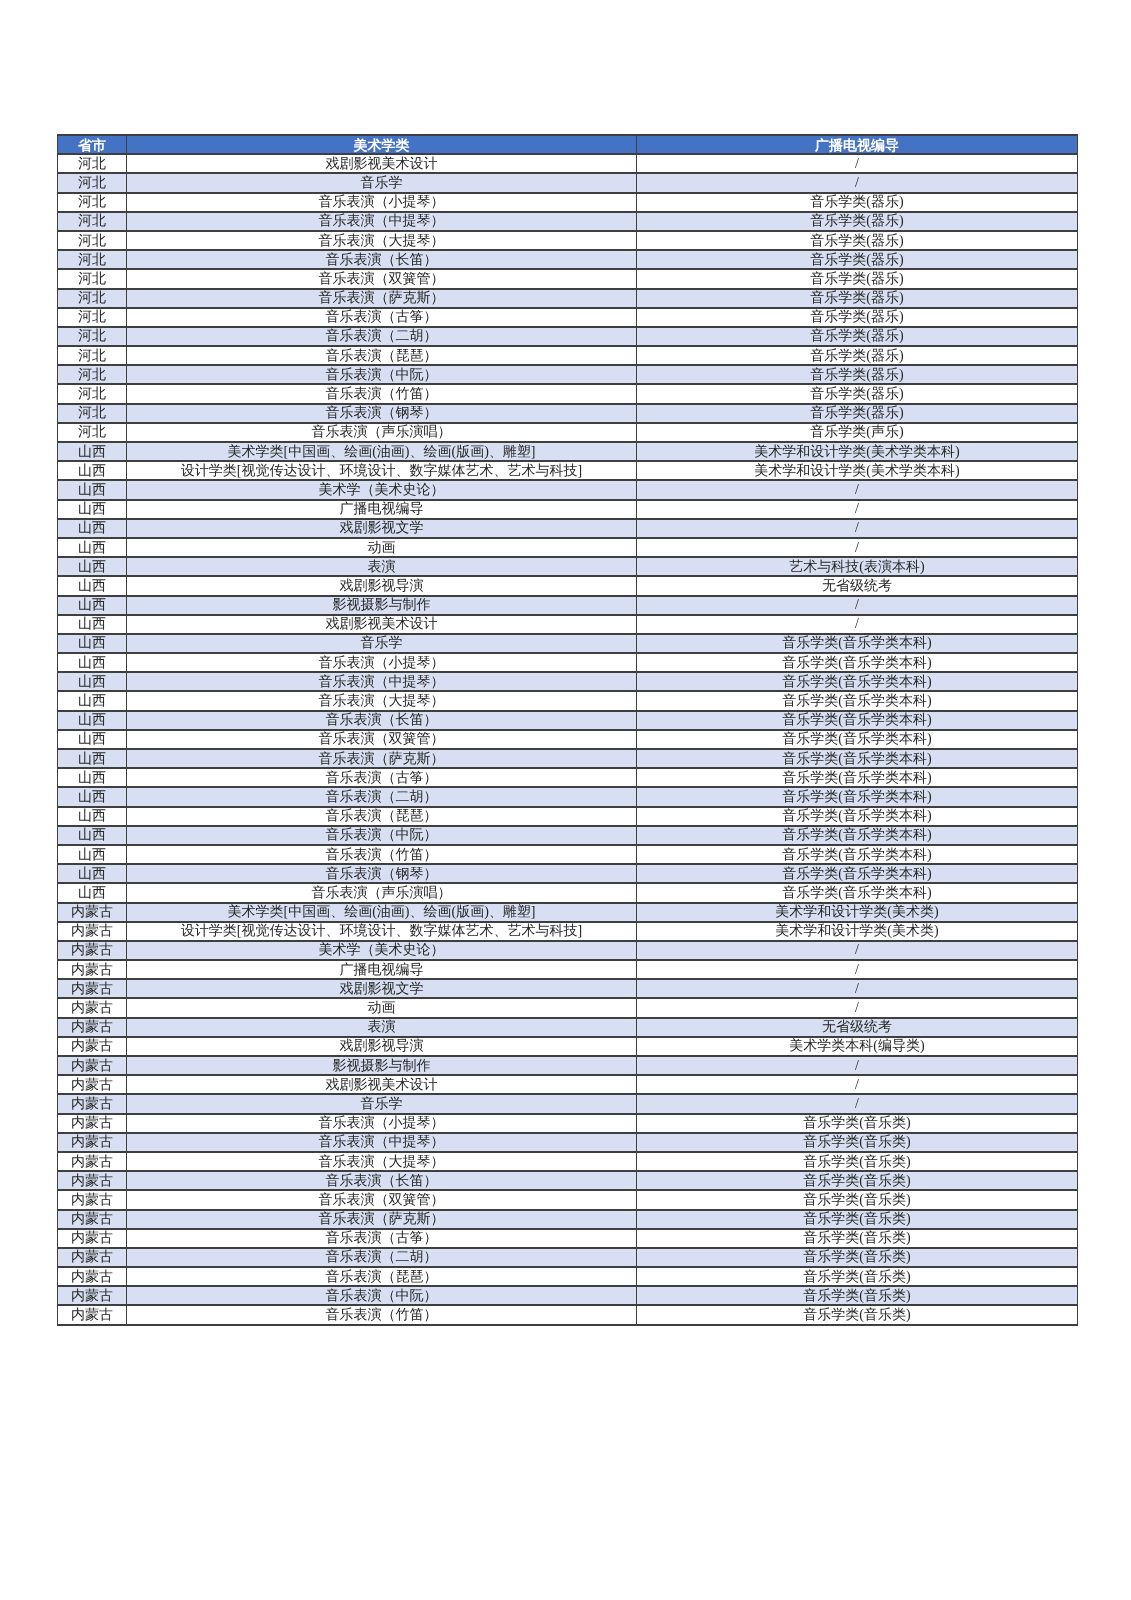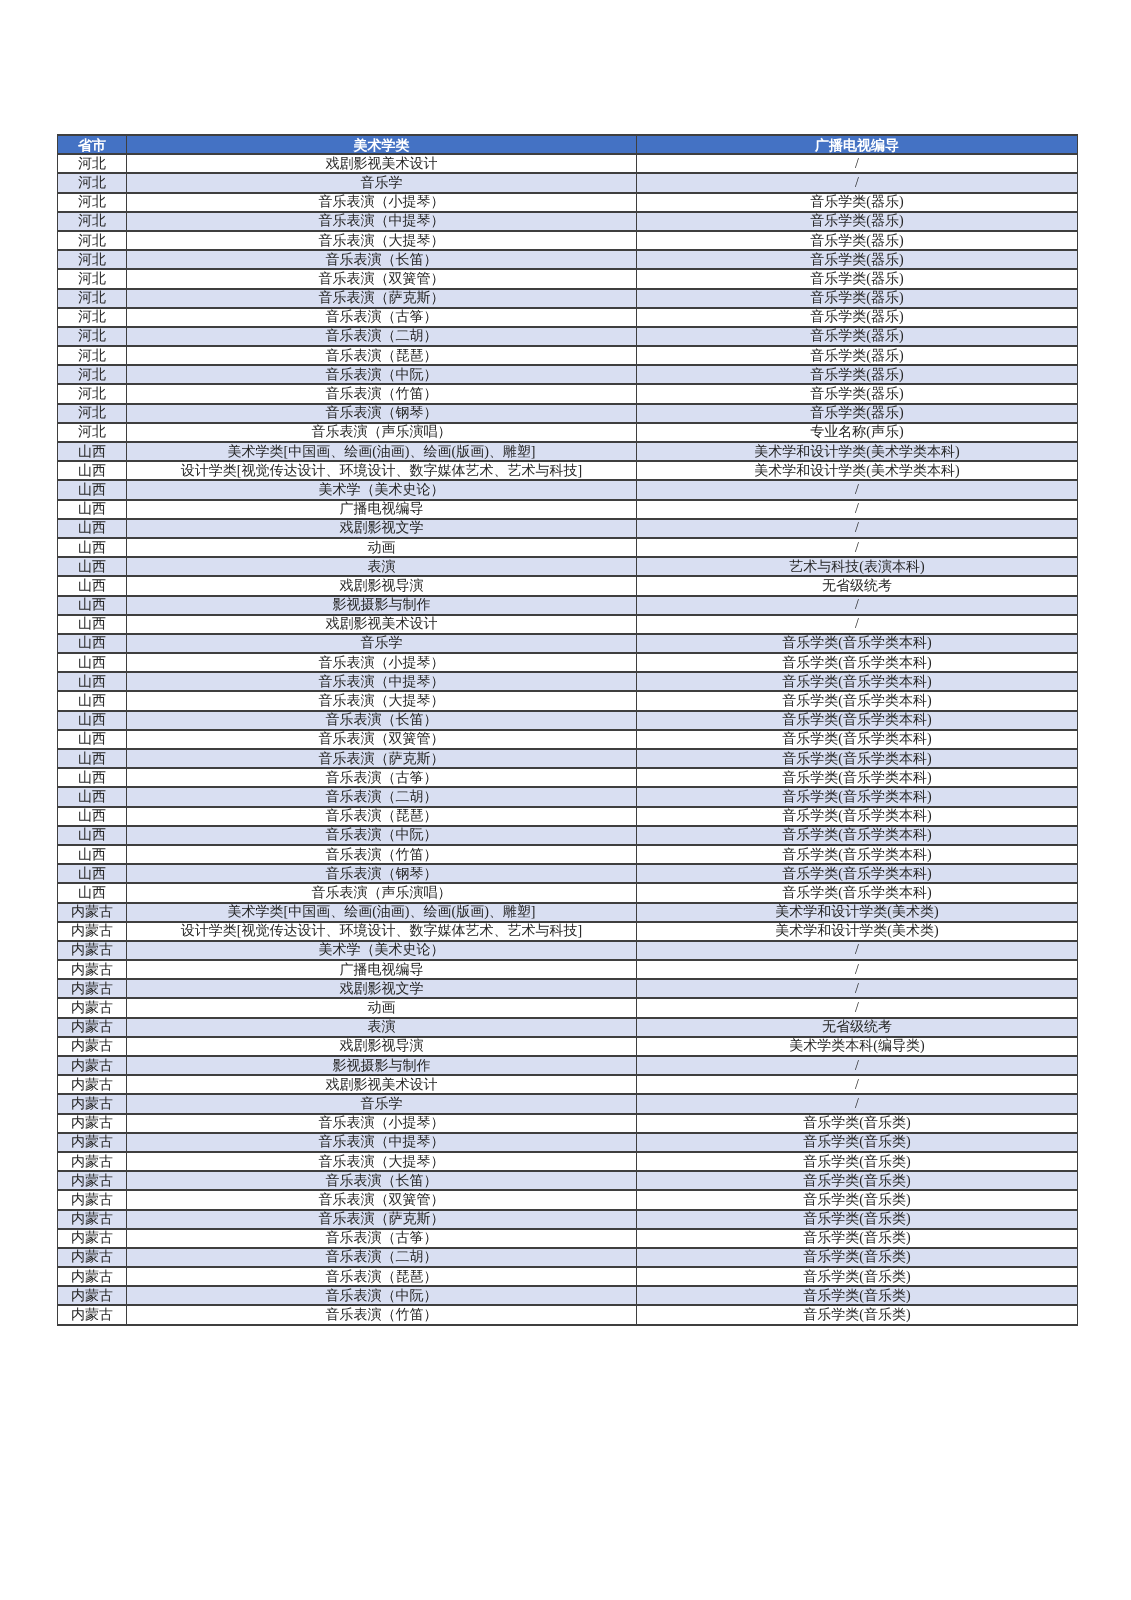--- a/index.html
+++ b/index.html
@@ -144,21 +144,21 @@
           <td>音乐学类(器乐)</td>
         </tr>
         <tr>
           <td>河北</td>
           <td>音乐表演（钢琴）</td>
           <td>音乐学类(器乐)</td>
         </tr>
         <tr>
           <td>河北</td>
           <td>音乐表演（声乐演唱）</td>
-          <td>专业名称(声乐)</td>
+          <td>音乐学类(声乐)</td>
         </tr>
         <tr>
           <td>山西</td>
           <td>美术学类[中国画、绘画(油画)、绘画(版画)、雕塑]</td>
           <td>美术学和设计学类(美术学类本科)</td>
         </tr>
         <tr>
           <td>山西</td>
           <td>设计学类[视觉传达设计、环境设计、数字媒体艺术、艺术与科技]</td>
           <td>美术学和设计学类(美术学类本科)</td>

